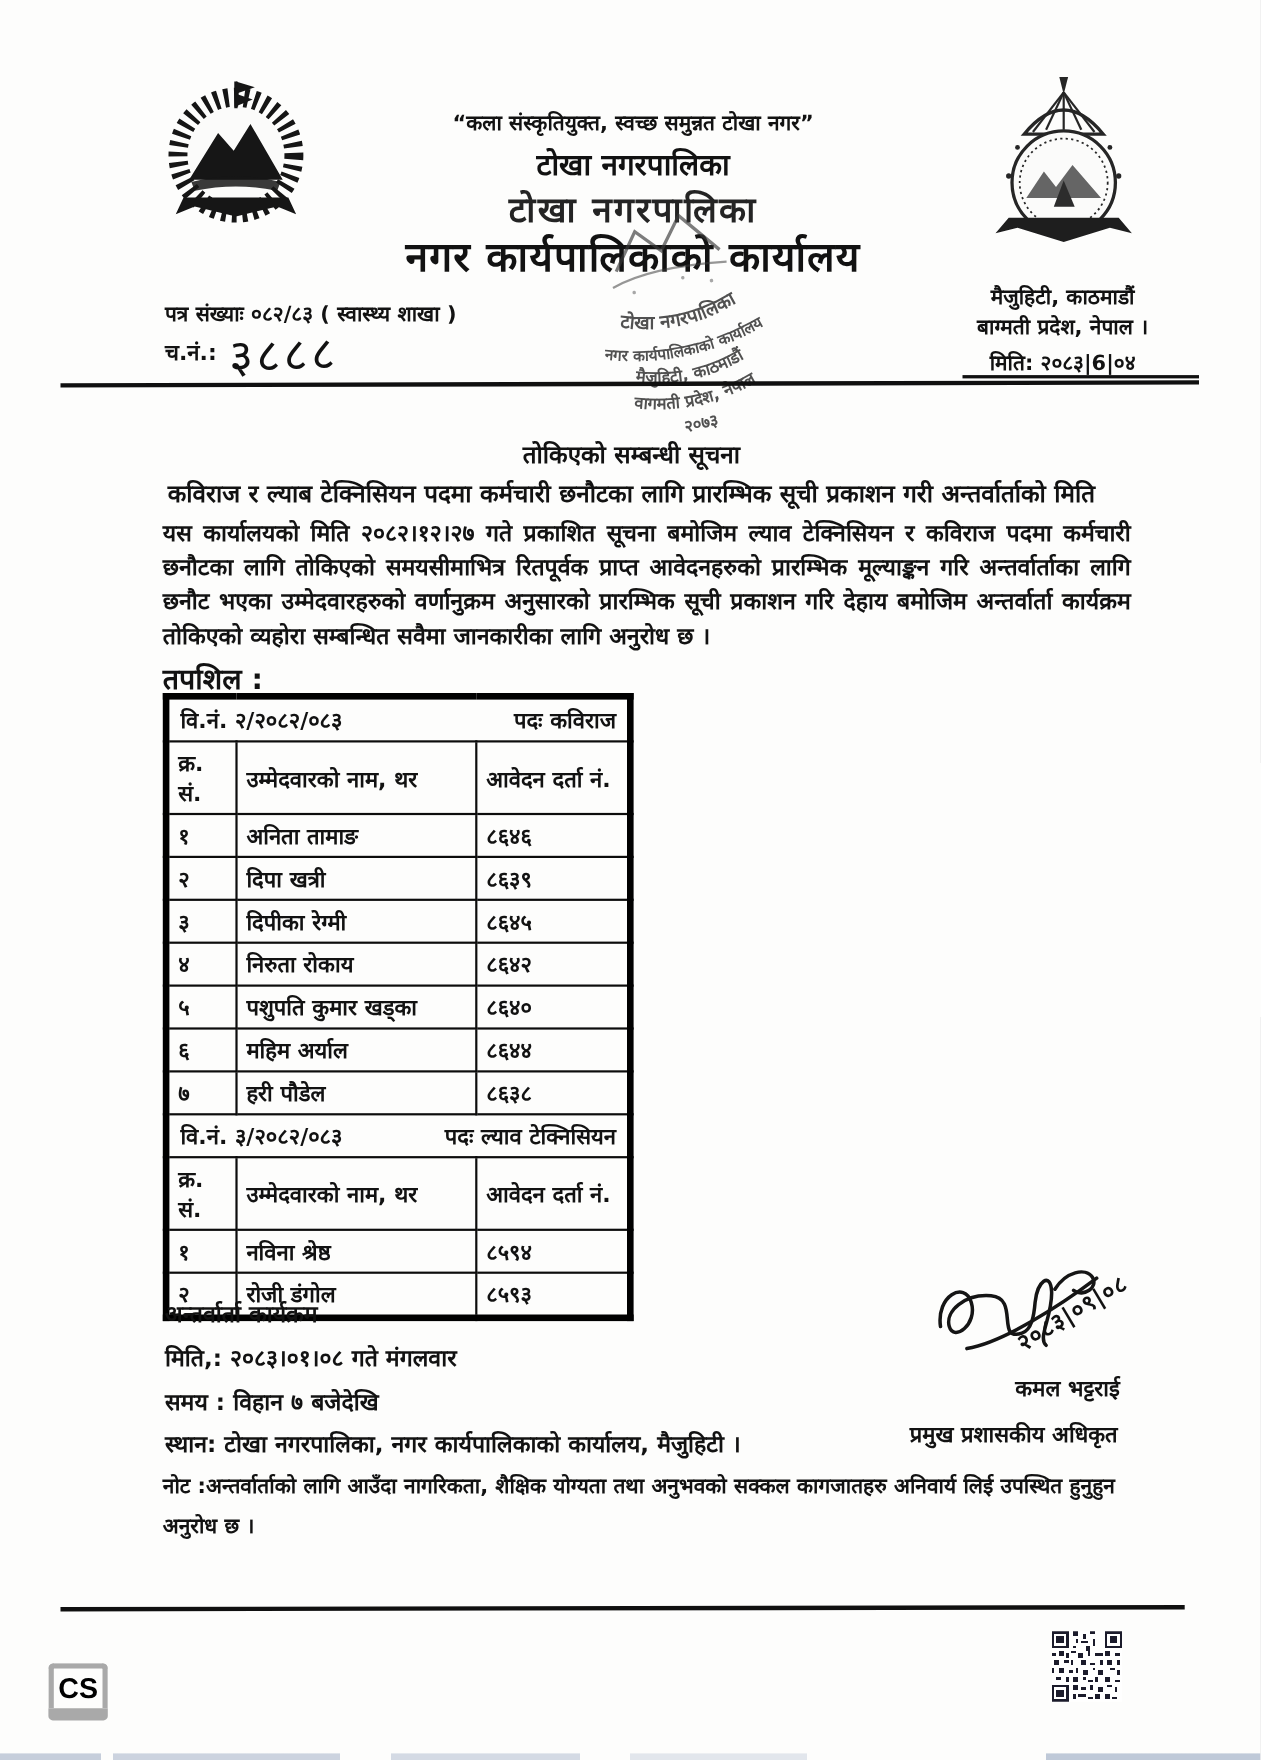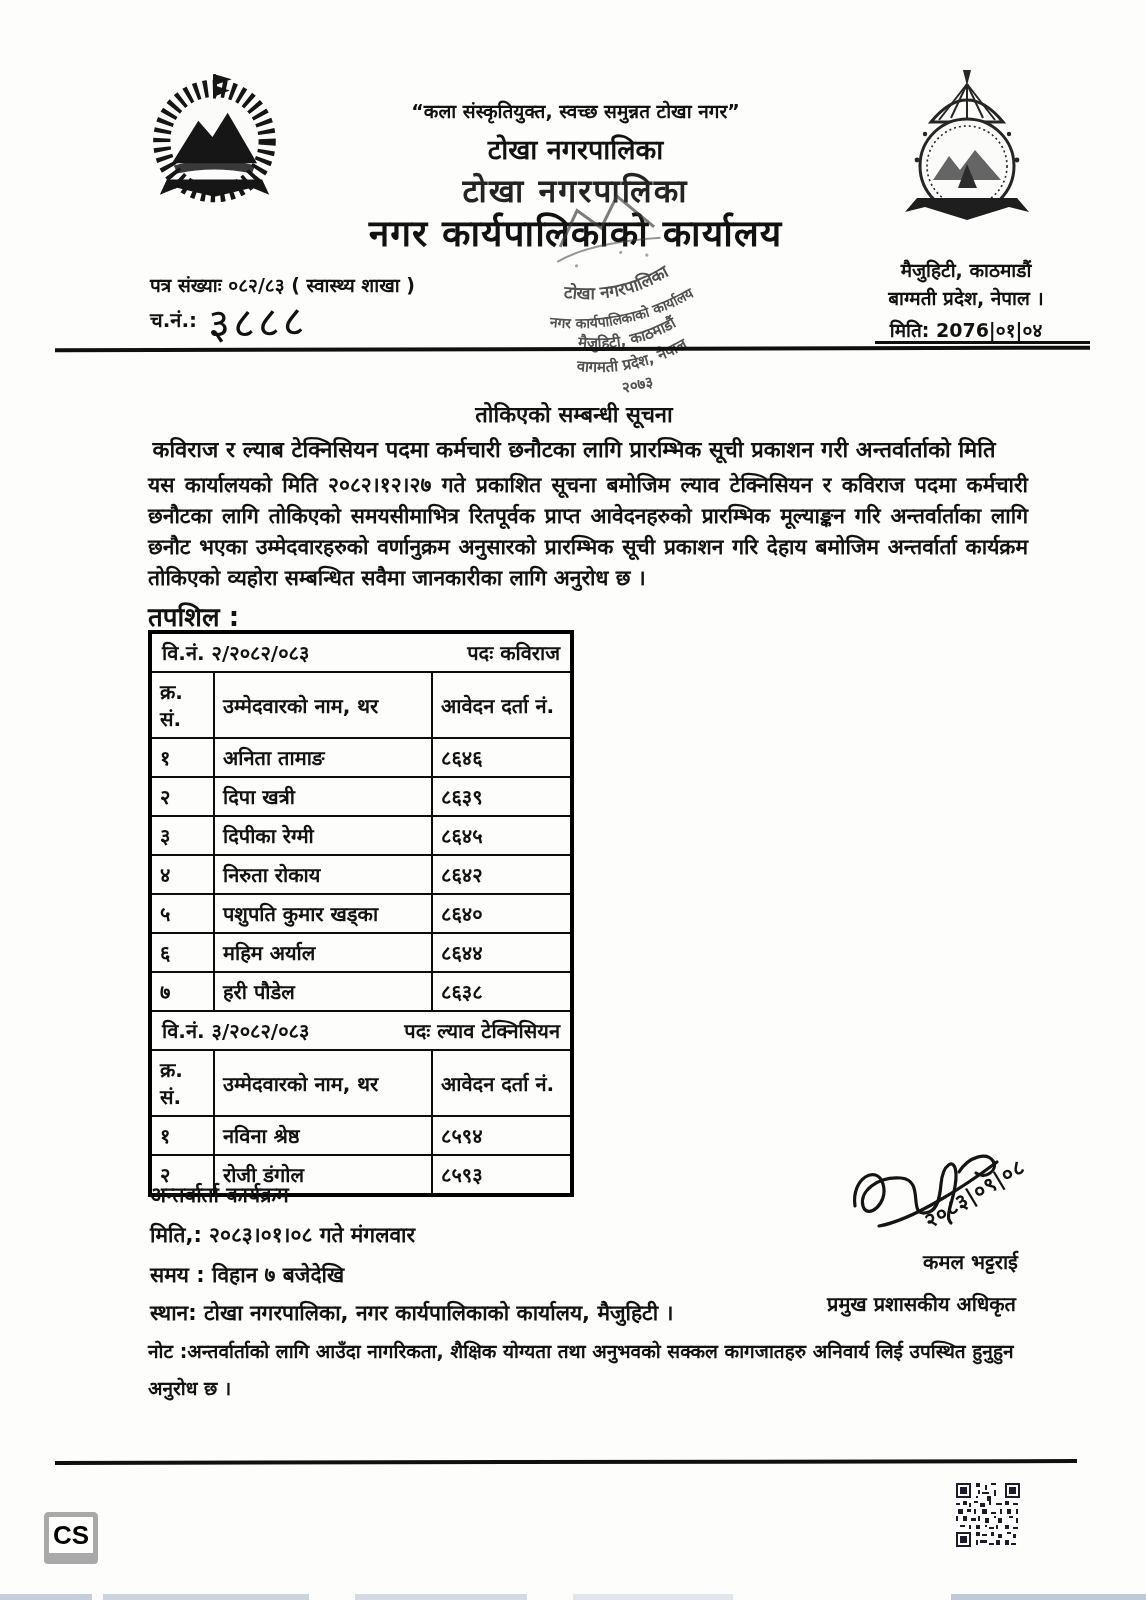--- a/index.html
+++ b/index.html
@@ -25,21 +25,21 @@
   .rule-top{position:absolute;left:55px;top:347px;width:1035px;height:4px;background:#101010;transform:rotate(-0.15deg);}
   .rule-top2{position:absolute;left:875px;top:341px;width:215px;height:3px;background:#101010;}
   
   .notice-title{position:absolute;left:128px;top:397px;width:892px;text-align:center;font-weight:bold;font-size:22px;line-height:35px;}
   .notice-body{position:absolute;left:148px;top:470px;width:880px;font-size:21px;line-height:31px;text-align:justify;font-weight:600;}
   .detail-label{position:absolute;left:148px;top:598px;font-size:26px;font-weight:bold;}
   
   .tbl-wrap{position:absolute;left:148px;top:630px;}
   table.cand{border-collapse:collapse;width:422px;table-layout:fixed;}
   table.cand td{border:2.5px solid #0c0c0c;font-size:20px;font-weight:bold;padding:5px 8px;height:27px;vertical-align:middle;}
-  table.cand{border:4px solid #000000;}
+  table.cand{border:6px solid #000000;}
   table.cand tr.section-row td{padding:5px 10px;}
   table.cand tr.section-row td .sec-flex{display:flex;justify-content:space-between;align-items:center;}
   
   .prog-line{position:absolute;left:150px;font-size:21px;font-weight:600;}
   .prog-heading{top:1180px;font-weight:bold;}
   .prog-date{top:1220px;}
   .prog-time{top:1260px;}
   .prog-venue{top:1298px;}
   .prog-note{position:absolute;left:148px;top:1333px;width:880px;font-size:19px;line-height:37px;font-weight:bold;}
   
@@ -130,21 +130,21 @@
       </g>
     </svg>
   </div>
 
   <div class="meta-left">पत्र संख्याः ०८२/८३ ( स्वास्थ्य शाखा )</div>
   <div class="cn-row">च.नं.:</div>
   <div class="cn-number">३८८८</div>
   <div class="meta-right">
     <div>मैजुहिटी, काठमाडौं</div>
     <div>बाग्मती प्रदेश, नेपाल ।</div>
-    <div class="date-line">मिति: 2076|०१|०४</div>
+    <div class="date-line">मिति: २०८३|6|०४</div>
   </div>
 
   <div class="rule-top"></div>
   <div class="rule-top2"></div>
 
   <div class="notice-title">
     <div>तोकिएको सम्बन्धी सूचना</div>
     <div>कविराज र ल्याब टेक्निसियन पदमा कर्मचारी छनौटका लागि प्रारम्भिक सूची प्रकाशन गरी अन्तर्वार्ताको मिति</div>
   </div>
   <div class="notice-body">यस कार्यालयको मिति २०८२।१२।२७ गते प्रकाशित सूचना बमोजिम ल्याव टेक्निसियन र कविराज पदमा कर्मचारी छनौटका लागि तोकिएको समयसीमाभित्र रितपूर्वक प्राप्त आवेदनहरुको प्रारम्भिक मूल्याङ्कन गरि अन्तर्वार्ताका लागि छनौट भएका उम्मेदवारहरुको वर्णानुक्रम अनुसारको प्रारम्भिक सूची प्रकाशन गरि देहाय बमोजिम अन्तर्वार्ता कार्यक्रम तोकिएको व्यहोरा सम्बन्धित सवैमा जानकारीका लागि अनुरोध छ ।</div>

